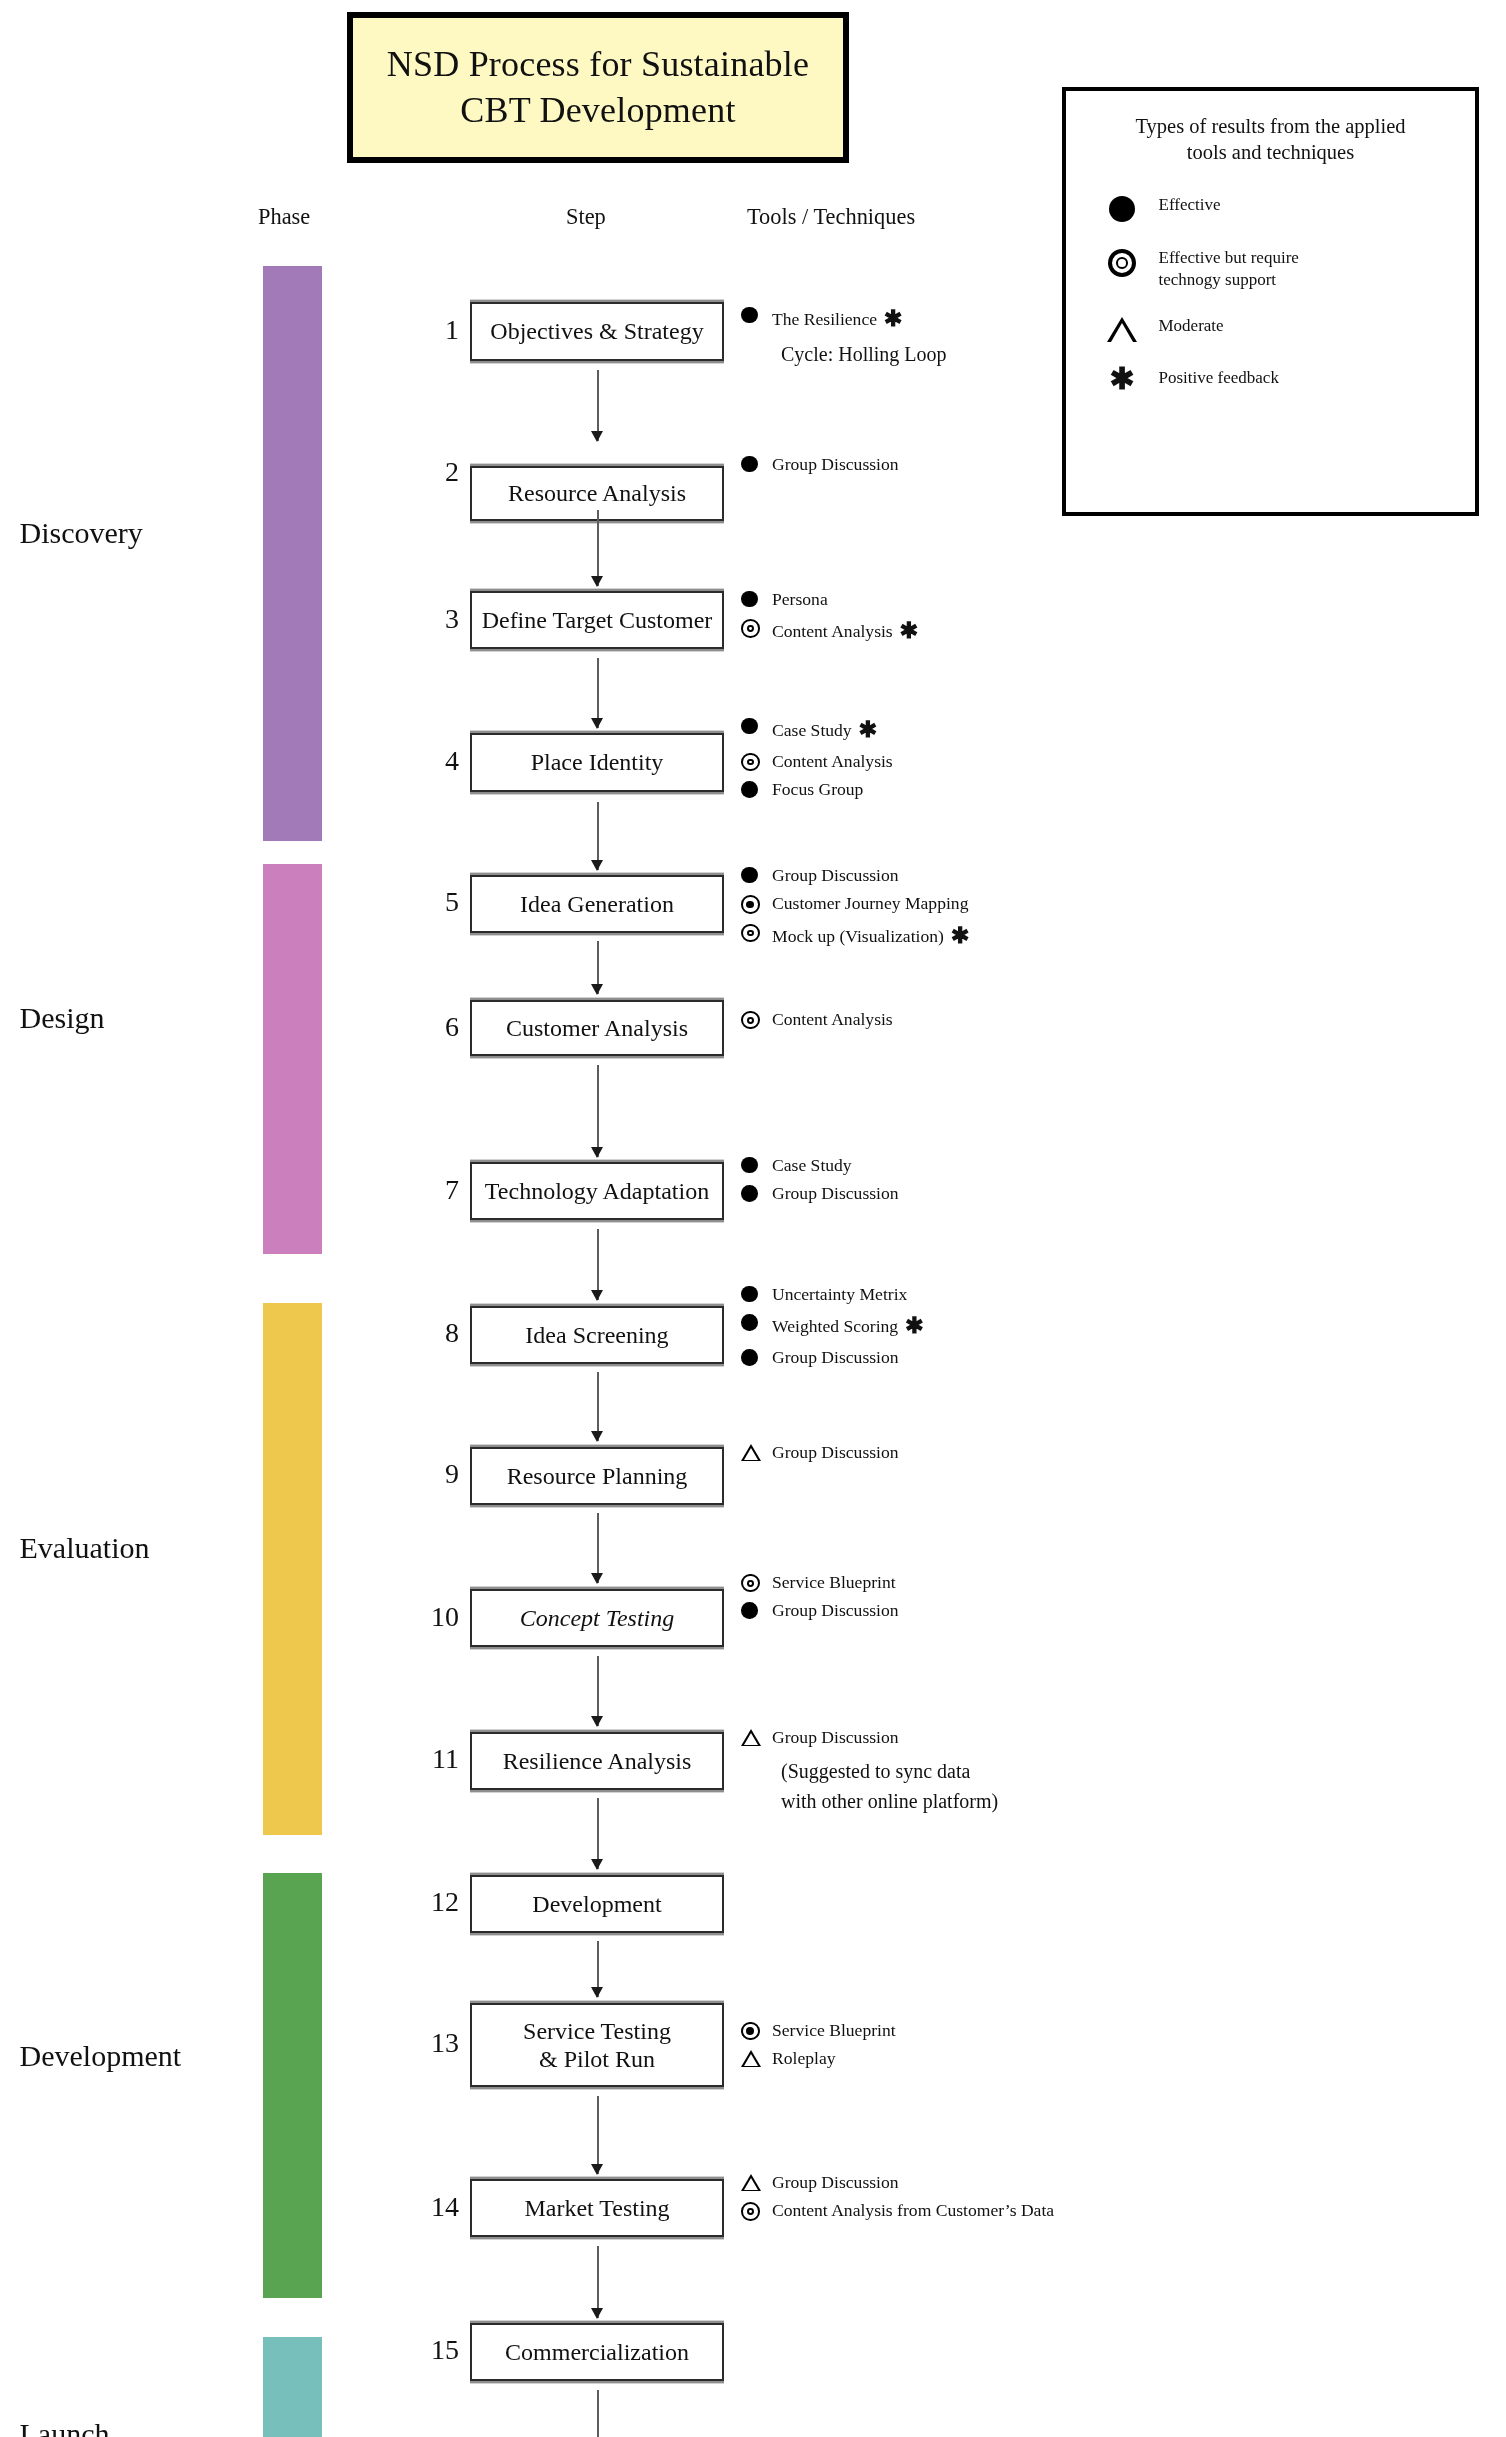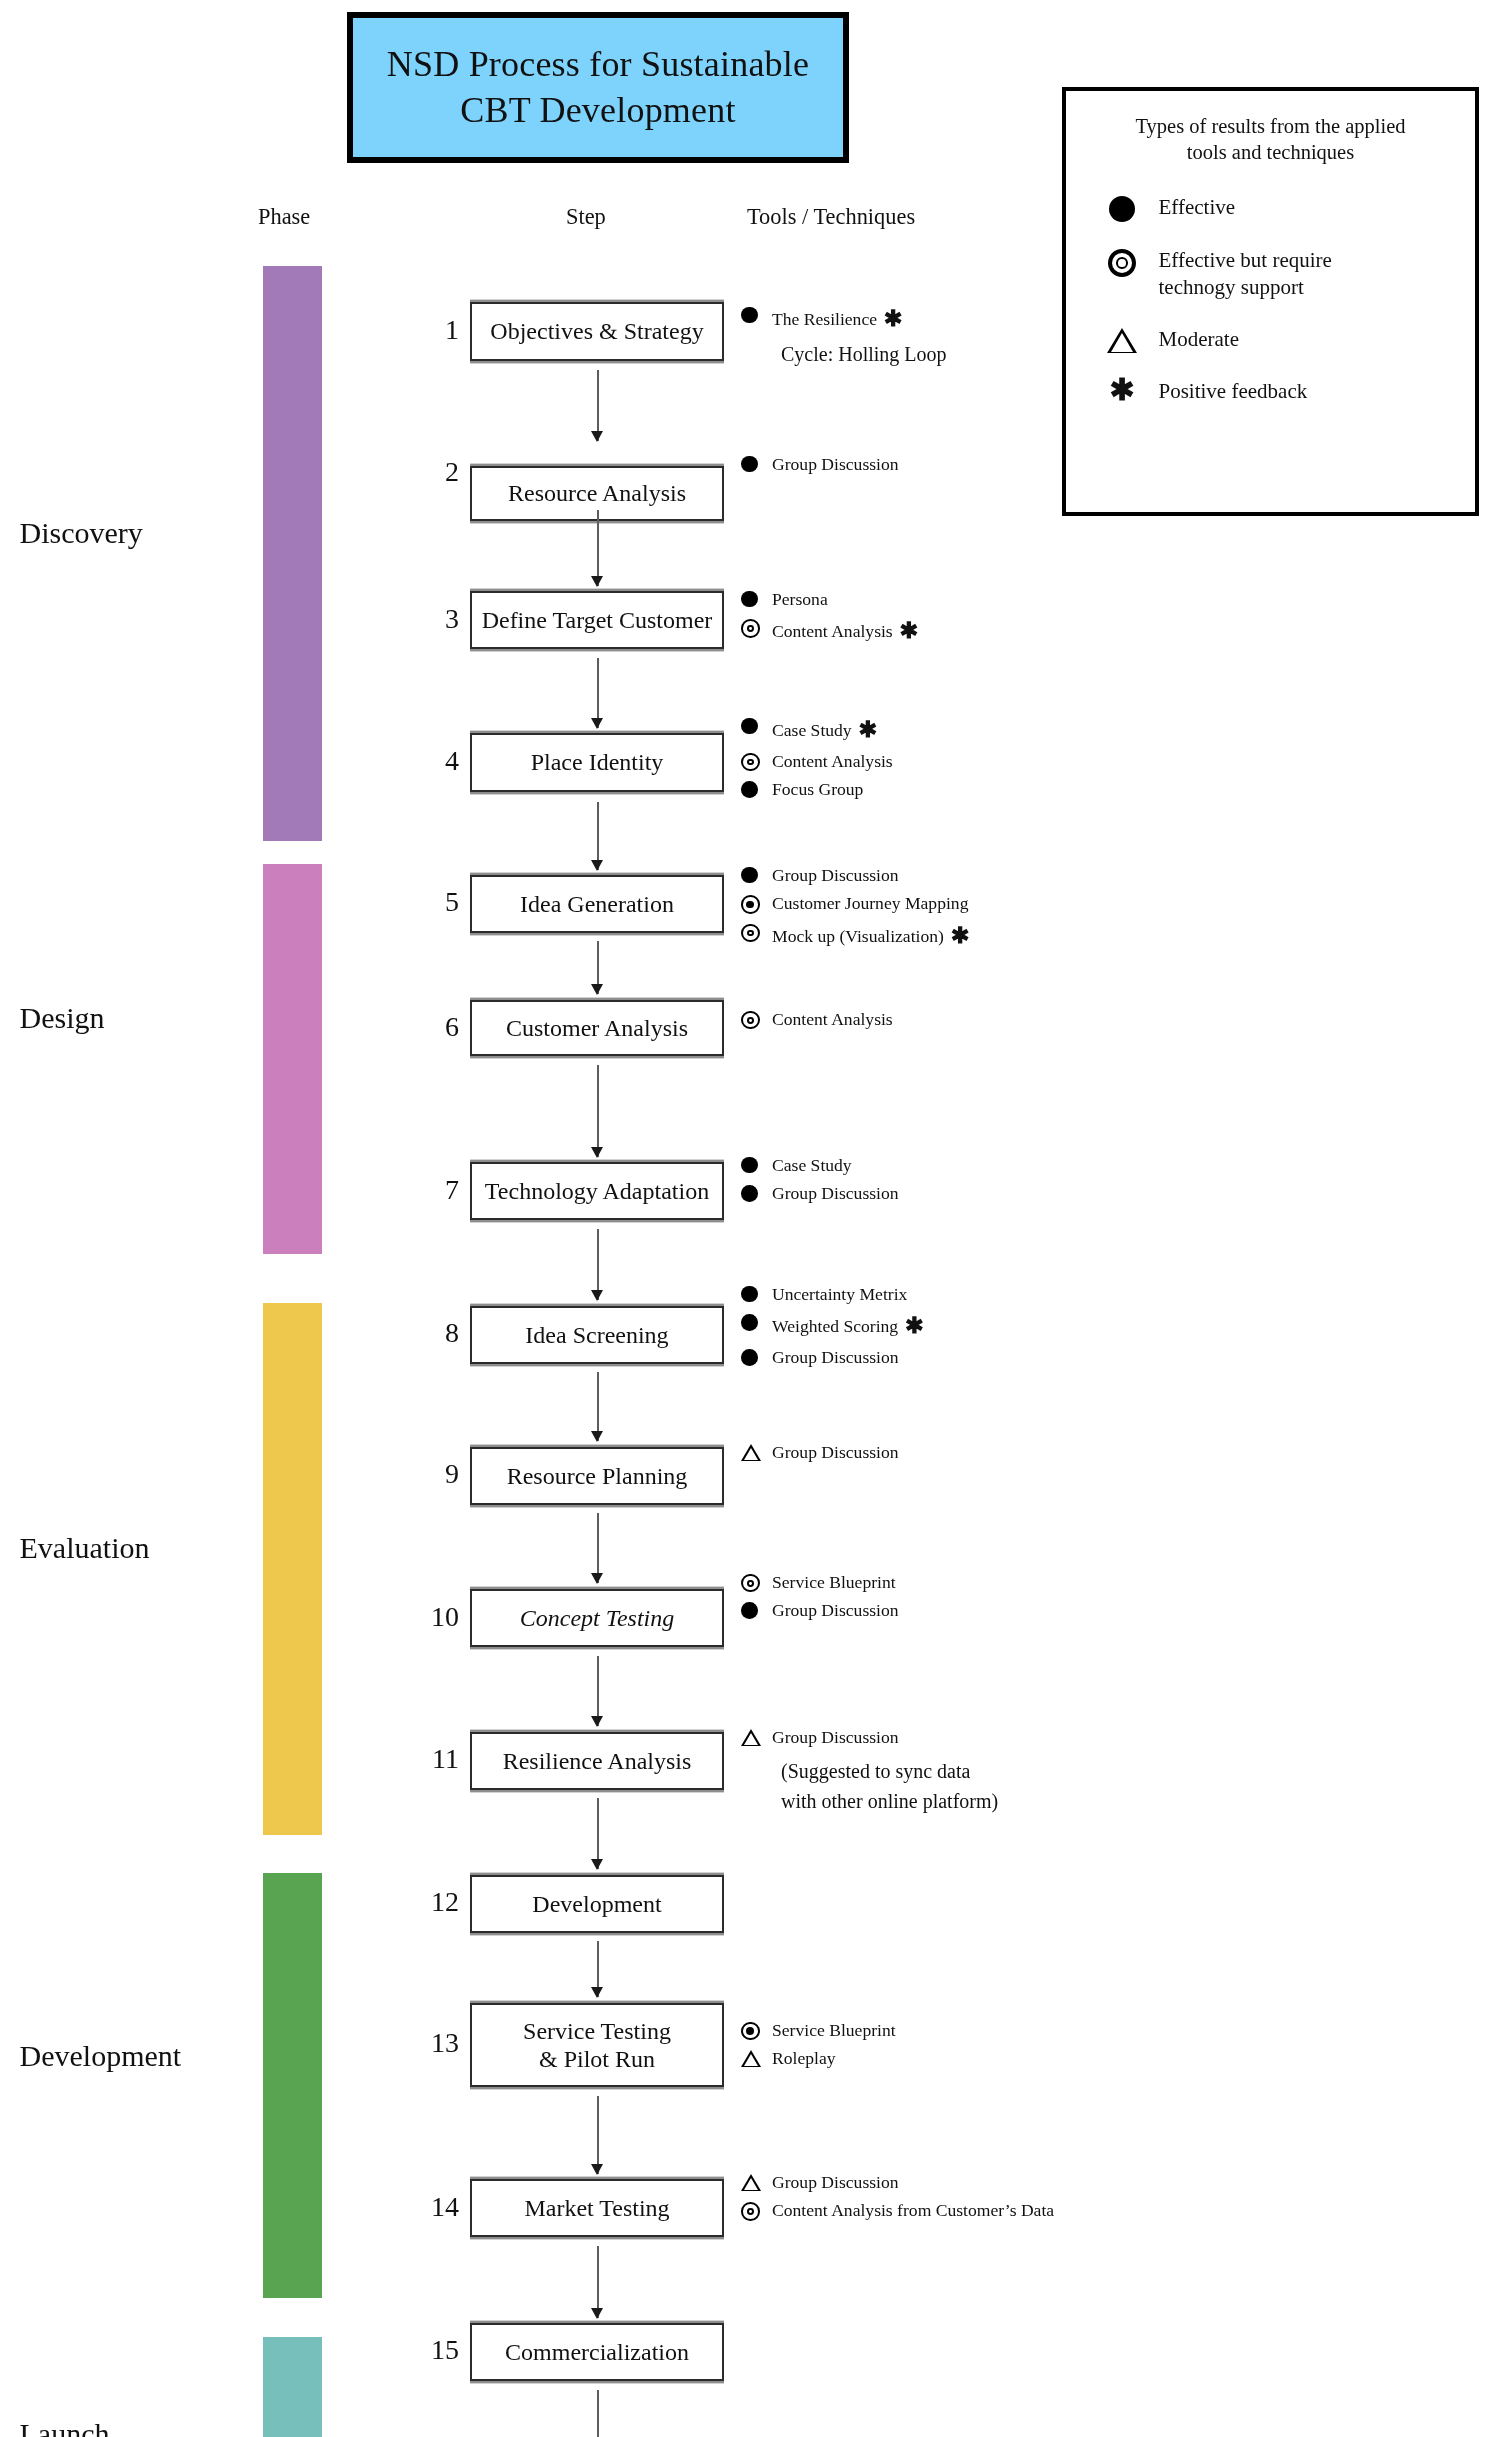--- a/index.html
+++ b/index.html
@@ -6,36 +6,36 @@
   body{
     width:1506px;height:2593px;position:relative;overflow:hidden;
     font-family:"Liberation Serif","DejaVu Serif",serif;
     color:#111111;
   }
   .canvas{position:absolute;left:0;top:0;width:1506px;height:2593px;}
 
   
   #title-box{
     position:absolute;left:347px;top:11.7px;width:502px;height:151px;
-    border:6.3px solid #000000;background:#7dd3fc;
+    border:6.3px solid #000000;background:#fef9c3;
     display:flex;align-items:center;justify-content:center;text-align:center;
     box-sizing:border-box;
   }
   #title-box .t{font-size:36px;line-height:1.28;letter-spacing:0.2px;}
 
   
   #legend-box{
     position:absolute;left:1062px;top:87px;width:417px;height:429px;
     border:4.4px solid #000000;background:#ffffff;box-sizing:border-box;
     padding:21.5px 19.5px 0 19.5px;
   }
   #legend-title{font-size:20.5px;line-height:1.3;text-align:center;margin:0 0 28px 0;}
   .legend-row{display:flex;align-items:flex-start;margin:0 0 25px 0;}
   .legend-sym{width:73px;flex:0 0 73px;display:flex;justify-content:center;padding-top:2px;}
-  .legend-lbl{font-size:21px;line-height:1.28;}
+  .legend-lbl{font-size:17px;line-height:1.28;}
 
   
   .sym-filled{width:26px;height:26px;border-radius:50%;background:#000000;display:block;}
   .sym-ring{width:28px;height:28px;border-radius:50%;border:4.4px solid #000000;box-sizing:border-box;
             display:flex;align-items:center;justify-content:center;}
   .sym-ring i{display:block;width:11.7px;height:11.7px;border-radius:50%;border:2.9px solid #000;box-sizing:border-box;}
   .sym-ringdot{width:28px;height:28px;border-radius:50%;border:3.4px solid #000000;box-sizing:border-box;
             display:flex;align-items:center;justify-content:center;}
   .sym-ringdot i{display:block;width:12.7px;height:12.7px;border-radius:50%;background:#000;}
   .sym-tri{width:0;height:0;border-left:15px solid transparent;border-right:15px solid transparent;

